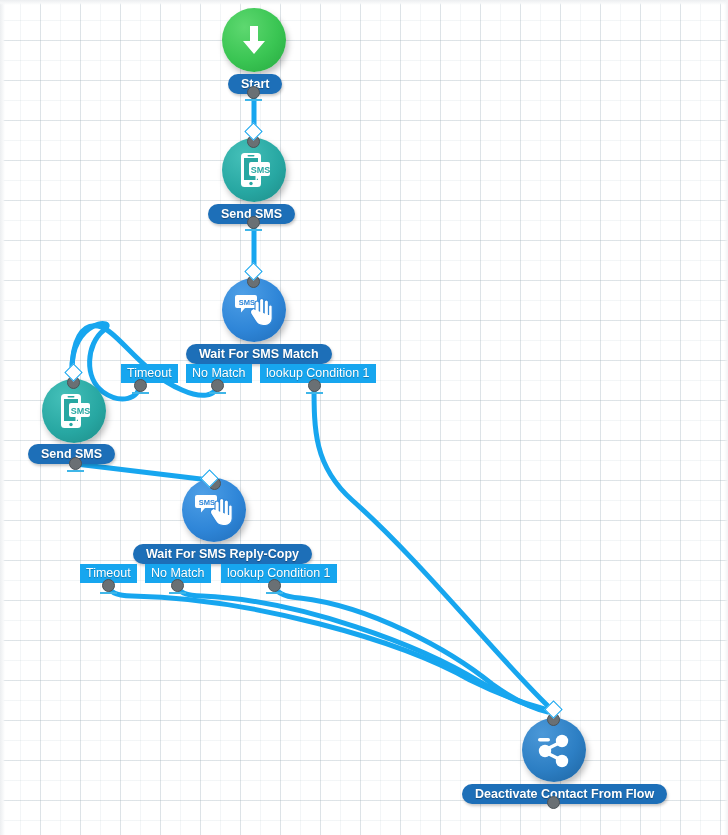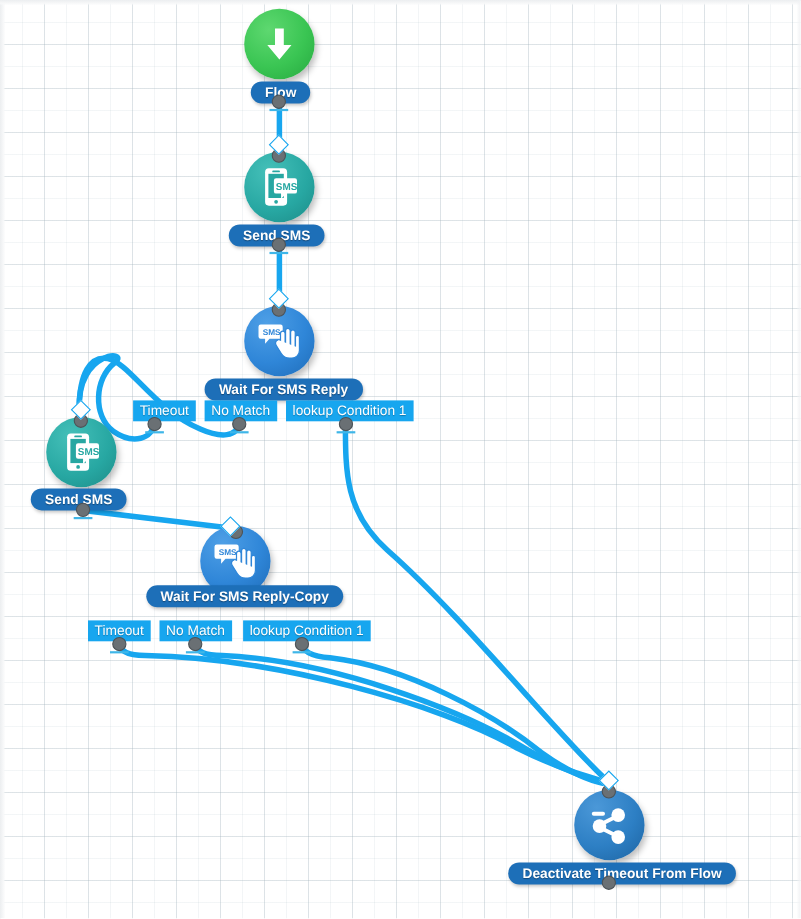--- a/index.html
+++ b/index.html
@@ -141,21 +141,21 @@
       <path d="M274,583 C274,593 286,597 300,598 C370,606 450,650 492,684 C520,704 538,710 548,712"></path>
     </g>
   </svg>
 
   <div class="node">
     <div class="node-icon" style="left:222px; top:8px; background:radial-gradient(circle at 35% 30%, #5ed870 0%, #3ac553 55%, #26a83f 100%);">
       <svg width="40" height="40" viewBox="0 0 40 40" aria-hidden="true">
         <path d="M16 6 h8 v15 h7 L20 34 L9 21 h7 z" fill="#ffffff"></path>
       </svg>
     </div>
-    <div class="node-label" style="left:228px; top:74px;">Flow</div>
+    <div class="node-label" style="left:228px; top:74px;">Start</div>
     <div class="port-dot" style="left:247px; top:86px;"></div>
     <div class="port-tick" style="left:245px; top:99px;"></div>
   </div>
 
   <div class="node">
     <div class="diamond" style="left:247px; top:125px;"></div>
     <div class="port-dot" style="left:247px; top:135px;"></div>
     <div class="node-icon" style="left:222px; top:138px; background:radial-gradient(circle at 35% 28%, #45c0b9 0%, #27a7a2 58%, #1d8b87 100%);">
       <svg width="42" height="42" viewBox="0 0 42 42" aria-hidden="true">
         <rect x="8" y="4" width="20" height="34" rx="3.5" fill="#ffffff"></rect>
@@ -179,21 +179,21 @@
         <path d="M6 8 h18 a2 2 0 0 1 2 2 v9 a2 2 0 0 1 -2 2 h-10 l-4 4.5 v-4.5 h-4 a2 2 0 0 1 -2 -2 v-9 a2 2 0 0 1 2 -2 z" fill="#ffffff"></path>
         <text x="16" y="17.5" font-family="Liberation Sans, sans-serif" font-size="7.5" font-weight="bold" fill="#2f86d8" text-anchor="middle">SMS</text>
         <g fill="#ffffff" stroke="#2f86d8" stroke-width="1.1">
           <rect x="24" y="14" width="4.2" height="16" rx="2.1"></rect>
           <rect x="28.6" y="11.5" width="4.2" height="18.5" rx="2.1"></rect>
           <rect x="33.2" y="13" width="4.2" height="17" rx="2.1"></rect>
           <path d="M22 22 c-2.5 0.5 -3.2 3 -1.8 5.2 l4.5 7.2 c1.6 2.6 4.4 4.1 7.4 4.1 h2.2 c3.8 0 6.9 -3.1 6.9 -6.9 V19.5 c0 -2.2 -3.6 -2.2 -3.6 0 V28"></path>
         </g>
       </svg>
     </div>
-    <div class="node-label" style="left:186px; top:344px;">Wait For SMS Reply</div>
+    <div class="node-label" style="left:186px; top:344px;">Wait For SMS Match</div>
   </div>
 
   <div class="branch-label" style="left:121px; top:364px;">Timeout</div>
   <div class="port-dot" style="left:134px; top:379px;"></div>
   <div class="port-tick" style="left:132px; top:392px;"></div>
 
   <div class="branch-label" style="left:186px; top:364px;">No Match</div>
   <div class="port-dot" style="left:211px; top:379px;"></div>
   <div class="port-tick" style="left:209px; top:392px;"></div>
 
@@ -227,21 +227,21 @@
         <path d="M6 8 h18 a2 2 0 0 1 2 2 v9 a2 2 0 0 1 -2 2 h-10 l-4 4.5 v-4.5 h-4 a2 2 0 0 1 -2 -2 v-9 a2 2 0 0 1 2 -2 z" fill="#ffffff"></path>
         <text x="16" y="17.5" font-family="Liberation Sans, sans-serif" font-size="7.5" font-weight="bold" fill="#2f86d8" text-anchor="middle">SMS</text>
         <g fill="#ffffff" stroke="#2f86d8" stroke-width="1.1">
           <rect x="24" y="14" width="4.2" height="16" rx="2.1"></rect>
           <rect x="28.6" y="11.5" width="4.2" height="18.5" rx="2.1"></rect>
           <rect x="33.2" y="13" width="4.2" height="17" rx="2.1"></rect>
           <path d="M22 22 c-2.5 0.5 -3.2 3 -1.8 5.2 l4.5 7.2 c1.6 2.6 4.4 4.1 7.4 4.1 h2.2 c3.8 0 6.9 -3.1 6.9 -6.9 V19.5 c0 -2.2 -3.6 -2.2 -3.6 0 V28"></path>
         </g>
       </svg>
     </div>
-    <div class="node-label" style="left:133px; top:532px;">Wait For SMS Reply-Copy</div>
+    <div class="node-label" style="left:133px; top:544px;">Wait For SMS Reply-Copy</div>
   </div>
 
   <div class="branch-label" style="left:80px; top:564px;">Timeout</div>
   <div class="port-dot" style="left:102px; top:579px;"></div>
   <div class="port-tick" style="left:100px; top:592px;"></div>
 
   <div class="branch-label" style="left:145px; top:564px;">No Match</div>
   <div class="port-dot" style="left:171px; top:579px;"></div>
   <div class="port-tick" style="left:169px; top:592px;"></div>
 
@@ -254,20 +254,20 @@
     <div class="port-dot" style="left:547px; top:713px;"></div>
     <div class="node-icon" style="left:522px; top:718px; background:radial-gradient(circle at 32% 25%, #4b98d8 0%, #2d7fc4 55%, #1d63a0 100%);">
       <svg width="44" height="44" viewBox="0 0 44 44" aria-hidden="true">
         <rect x="6" y="10" width="12" height="3.6" rx="1.8" fill="#ffffff"></rect>
         <circle cx="30" cy="13" r="6.2" fill="#ffffff"></circle>
         <circle cx="30" cy="33" r="6.2" fill="#ffffff"></circle>
         <circle cx="13" cy="23" r="6.2" fill="#ffffff"></circle>
         <path d="M17 20 L27 15 M17 26 L27 31" stroke="#ffffff" stroke-width="3.6" stroke-linecap="round"></path>
       </svg>
     </div>
-    <div class="node-label" style="left:462px; top:784px;">Deactivate Timeout From Flow</div>
+    <div class="node-label" style="left:462px; top:784px;">Deactivate Contact From Flow</div>
     <div class="port-dot" style="left:547px; top:796px;"></div>
   </div>
 
   <div class="gutter-left"></div>
   <div class="gutter-top"></div>
   <div class="gutter-right"></div>
 </div>
 
 </body></html>

